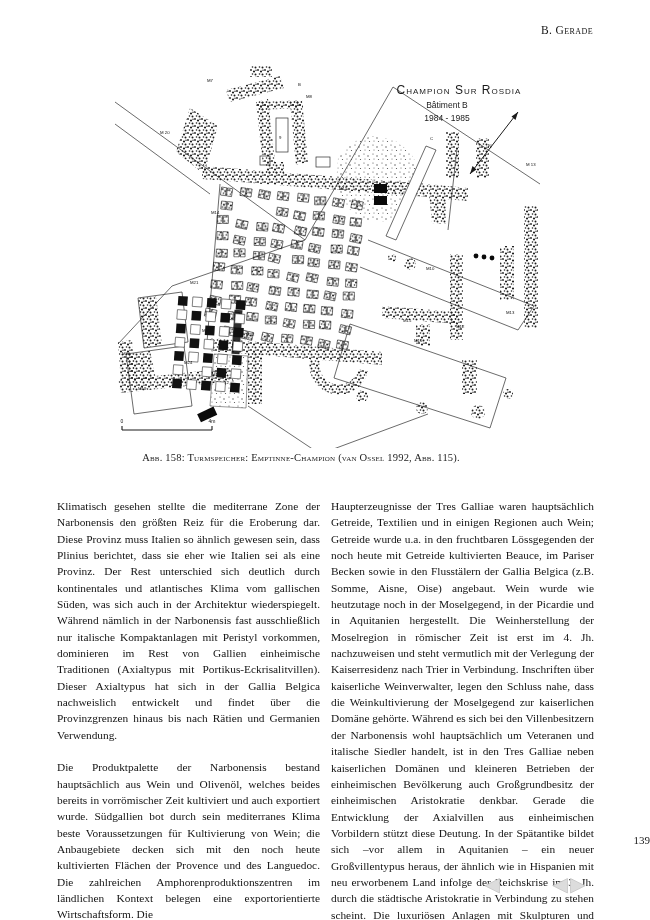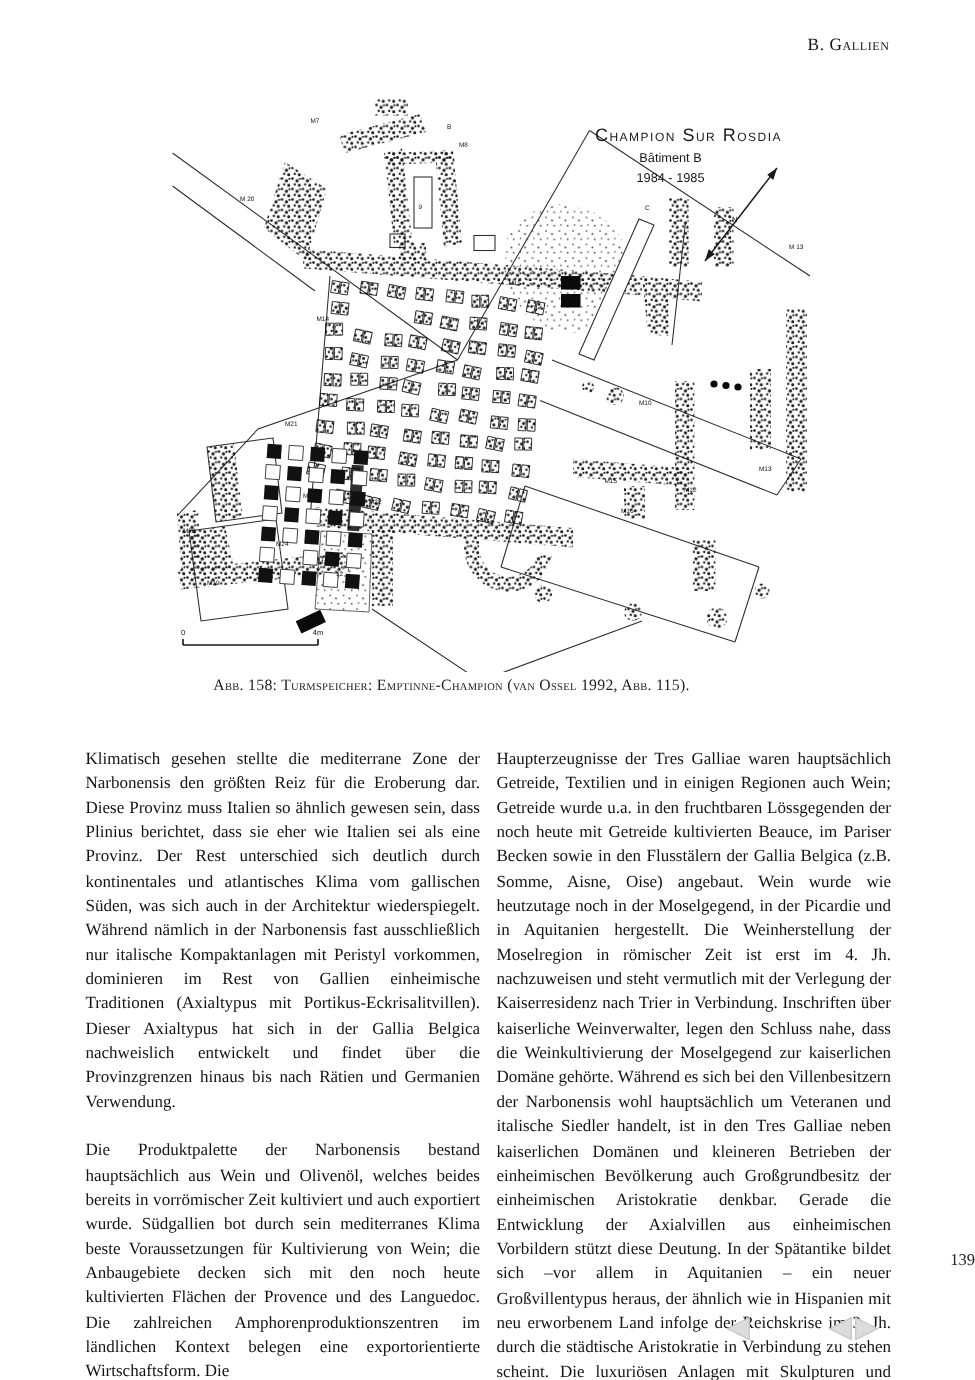--- a/index.html
+++ b/index.html
@@ -37,21 +37,21 @@
   .nav-next{left:569px;}
   svg text{font-family:"Liberation Sans", sans-serif;}
   .map-title{font-size:12px;font-variant:small-caps;letter-spacing:1px;fill:#1a1a1a;}
   .map-sub{font-size:8.5px;fill:#1a1a1a;}
   .map-tiny{font-size:4.3px;fill:#111;}
   .map-scale{font-size:5px;fill:#111;}
 </style>
 </head>
 <body>
 
-<div class="running-header">B. Gallien</div>
+<div class="running-header">B. Gerade</div>
 
 <figure>
   <svg id="map" viewBox="0 0 430 386" width="430" height="386" aria-label="excavation plan">
     <defs>
       <pattern id="st" width="7" height="7" patternUnits="userSpaceOnUse">
         <circle cx="1" cy="1" r="0.9" fill="#1d1d1d"></circle>
         <circle cx="4" cy="2.5" r="1.1" fill="#1d1d1d"></circle>
         <circle cx="2.5" cy="5" r="0.8" fill="#1d1d1d"></circle>
         <circle cx="5.5" cy="5.5" r="1" fill="#1d1d1d"></circle>
         <circle cx="6" cy="1.2" r="0.7" fill="#1d1d1d"></circle>

